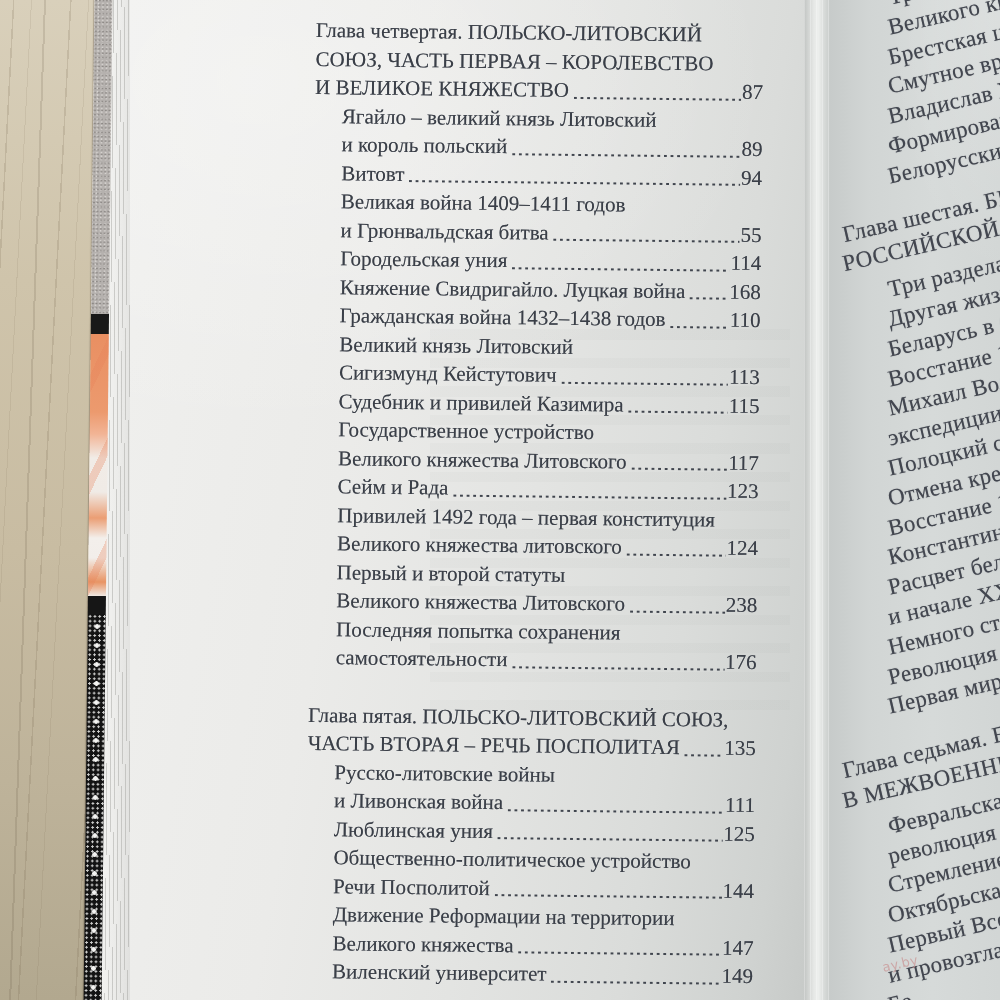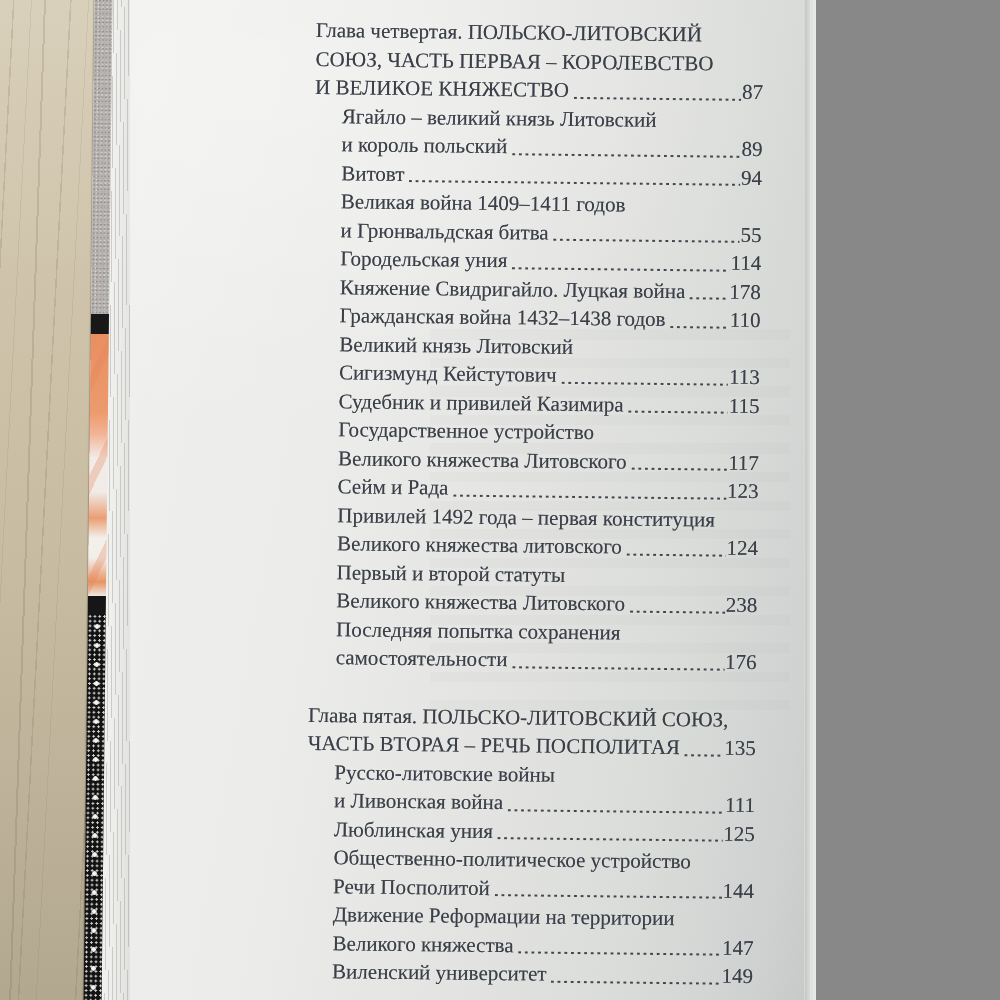--- a/index.html
+++ b/index.html
@@ -1,16 +1,16 @@
 <!DOCTYPE html>
 <html><head>
 <meta charset="utf-8">
 <style>
   html,body{margin:0;padding:0;background:#888;}
-  .scene{position:relative;width:816px;height:1000px;overflow:hidden;
+  .scene{position:relative;width:1000px;height:1000px;overflow:hidden;
          font-family:"Liberation Serif","DejaVu Serif",serif;}
 
   
   .wood{position:absolute;left:0;top:0;width:130px;height:100%;
     background:
       repeating-linear-gradient(93deg, transparent 0 13px, rgba(118,102,78,0.20) 13px 14.5px,
         transparent 14.5px 31px, rgba(118,102,78,0.12) 31px 32px, transparent 32px 57px),
       repeating-linear-gradient(92deg, transparent 0 44px, rgba(90,76,56,0.16) 44px 46px, transparent 46px 97px),
       linear-gradient(180deg,#d9d0bb 0%,#cfc4ab 28%,#c8bca2 55%,#beb39a 78%,#b2a88f 100%);}
 
@@ -131,21 +131,21 @@
             <span class="pg">55</span>
           </div>
           <div class="row entry">
             <span class="t">Городельская уния </span>
             <span class="dots"></span>
             <span class="pg">114</span>
           </div>
           <div class="row entry">
             <span class="t">Княжение Свидригайло. Луцкая война</span>
             <span class="dots"></span>
-            <span class="pg">178</span>
+            <span class="pg">168</span>
           </div>
           <div class="row entry">
             <span class="t">Гражданская война 1432–1438 годов </span>
             <span class="dots"></span>
             <span class="pg">110</span>
           </div>
           <div class="line entry">Великий князь Литовский</div>
           <div class="row entry">
             <span class="t">Сигизмунд Кейстутович</span>
             <span class="dots"></span>

